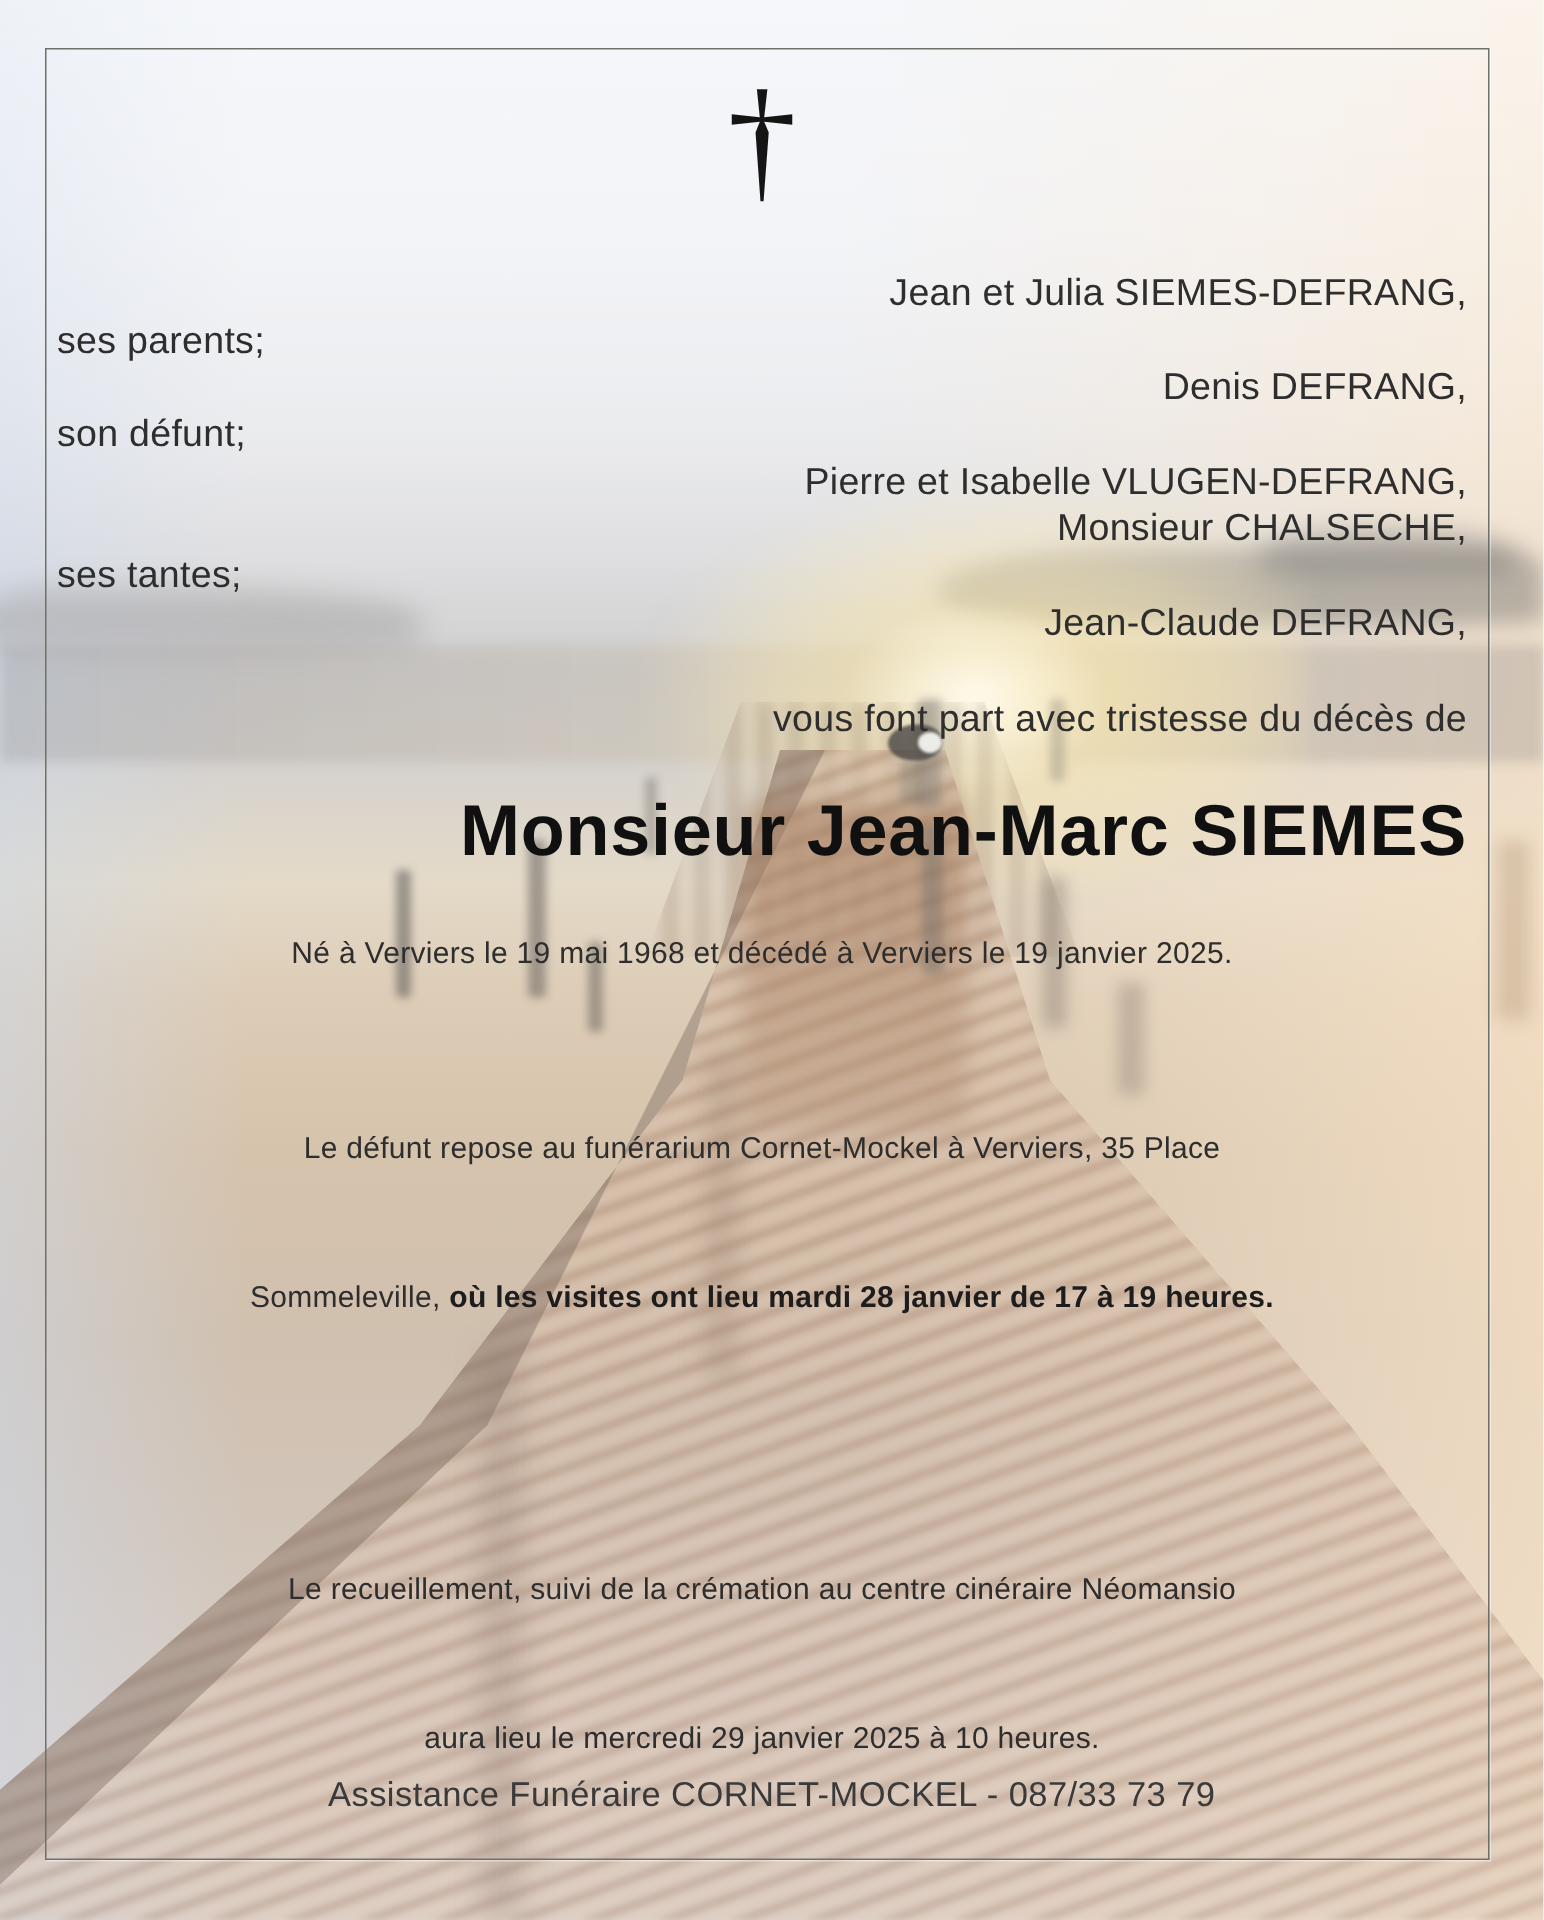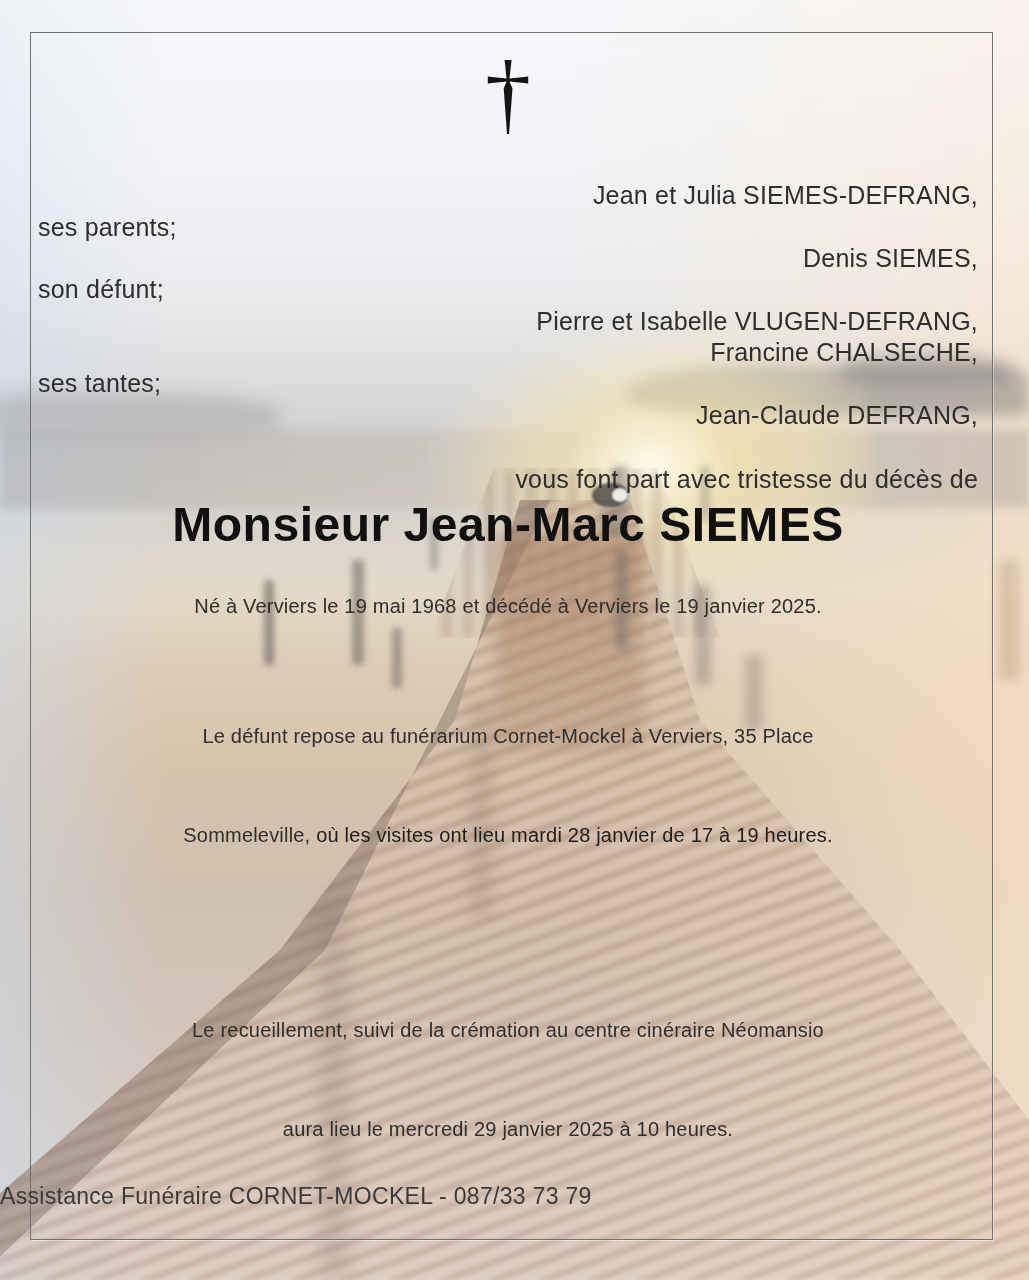--- a/index.html
+++ b/index.html
@@ -170,42 +170,44 @@
     line-height: 31px;
     white-space: pre-wrap;
     letter-spacing: 0.2px;
   }
   .name { text-align: right; }
   .rel  { }
 
   .intro { text-align: right; margin-top: 33px; }
 
   .title {
-    text-align: center;
+    margin-top: 30px;
+    text-align: right;
     font-size: 48px;
     line-height: 60px;
     font-weight: bold;
     color: #101010;
     letter-spacing: 0.5px;
     white-space: nowrap;
   }
 
   .para {
     text-align: center;
     font-size: 20px;
     line-height: 33px;
     white-space: pre-wrap;
     letter-spacing: 0.2px;
   }
-  .para .b { font-weight: normal; color: #1d1d1d; }
+  .para .b { font-weight: bold; color: #1d1d1d; }
 
   .footer-line {
     position: absolute;
     left: 0; right: 0;
     top: 1183px;
+    text-align: center;
     font-size: 23px;
     color: #3a3a3a;
     letter-spacing: 0.3px;
   }
 </style>
 </head>
 <body>
 
 <div class="page">
 
@@ -245,25 +247,25 @@
 
   <div class="frame"></div>
 
   <div class="content">
 
     <div class="cross">†</div>
 
     <div class="ln name" style="margin-top:40px">Jean et Julia SIEMES-DEFRANG,</div>
     <div class="ln rel" style="margin-top:1px">ses parents;</div>
 
-    <div class="ln name">Denis SIEMES,</div>
+    <div class="ln name">Denis DEFRANG,</div>
     <div class="ln rel">son défunt;</div>
 
     <div class="ln name" style="margin-top:1px">Pierre et Isabelle VLUGEN-DEFRANG,</div>
-    <div class="ln name">Francine CHALSECHE,</div>
+    <div class="ln name">Monsieur CHALSECHE,</div>
     <div class="ln rel">ses tantes;</div>
 
     <div class="ln name" style="margin-top:1px">Jean-Claude DEFRANG,</div>
 
 
     <div class="ln intro">vous font part avec tristesse du décès de</div>
 
     <div class="title">Monsieur Jean-Marc SIEMES</div>
 
     <div class="para" style="margin-top:35px">Né à Verviers le 19 mai 1968 et décédé à Verviers le 19 janvier 2025.</div>

